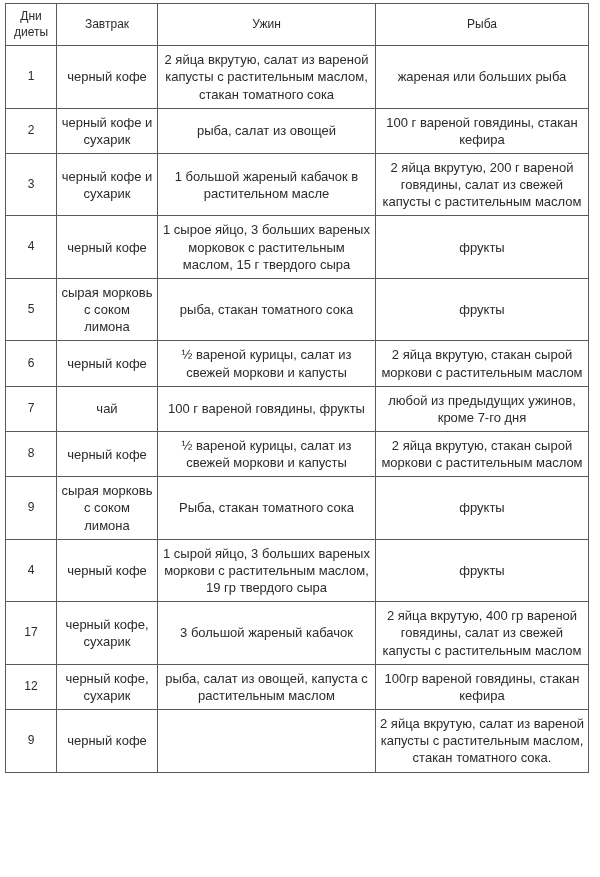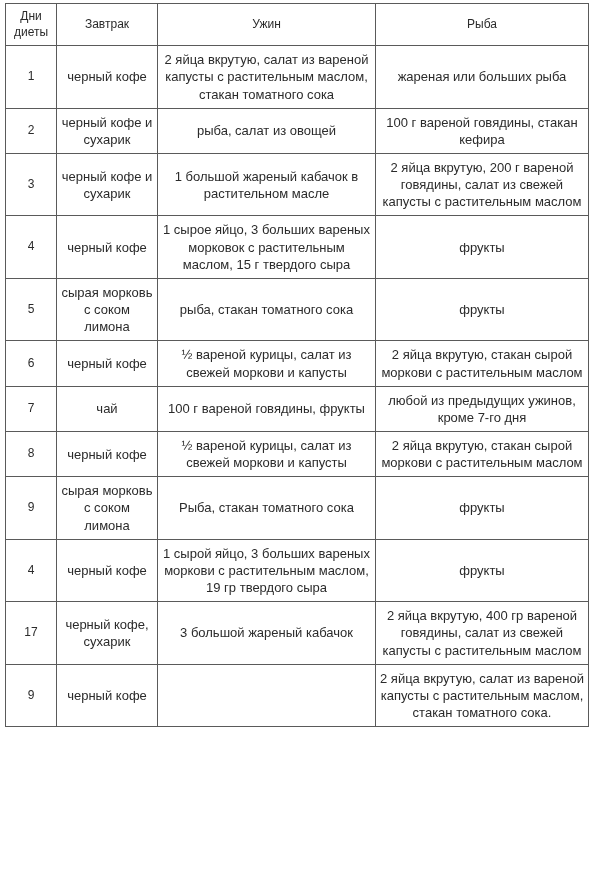--- a/index.html
+++ b/index.html
@@ -138,20 +138,26 @@
           <td>1 сырой яйцо, 3 больших вареных моркови с растительным маслом, 19 гр твердого сыра</td>
           <td>фрукты</td>
         </tr>
         <tr>
           <td class="day-cell">17</td>
           <td>черный кофе, сухарик</td>
           <td>3 большой жареный кабачок</td>
           <td>2 яйца вкрутую, 400 гр вареной говядины, салат из свежей капусты с растительным маслом</td>
         </tr>
         <tr>
+          <td class="day-cell">12</td>
+          <td>черный кофе, сухарик</td>
+          <td>рыба, салат из овощей, капуста с растительным маслом</td>
+          <td>100гр вареной говядины, стакан кефира</td>
+        </tr>
+        <tr>
           <td class="day-cell">9</td>
           <td>черный кофе</td>
           <td class=" empty-cell"></td>
           <td>2 яйца вкрутую, салат из вареной капусты с растительным маслом, стакан томатного сока.</td>
         </tr>
       </tbody>
   </table>
 </div>
 
 </body></html>

